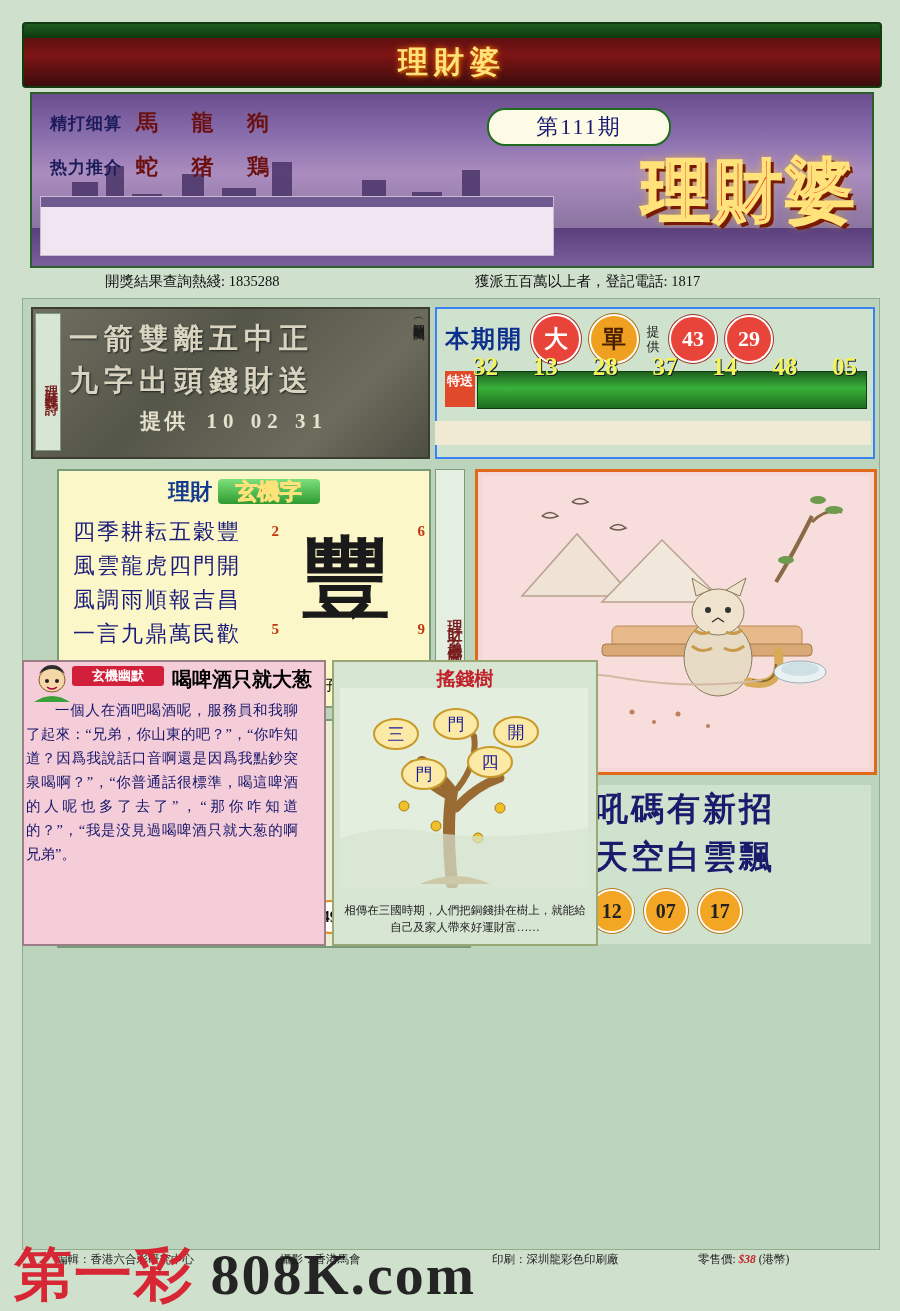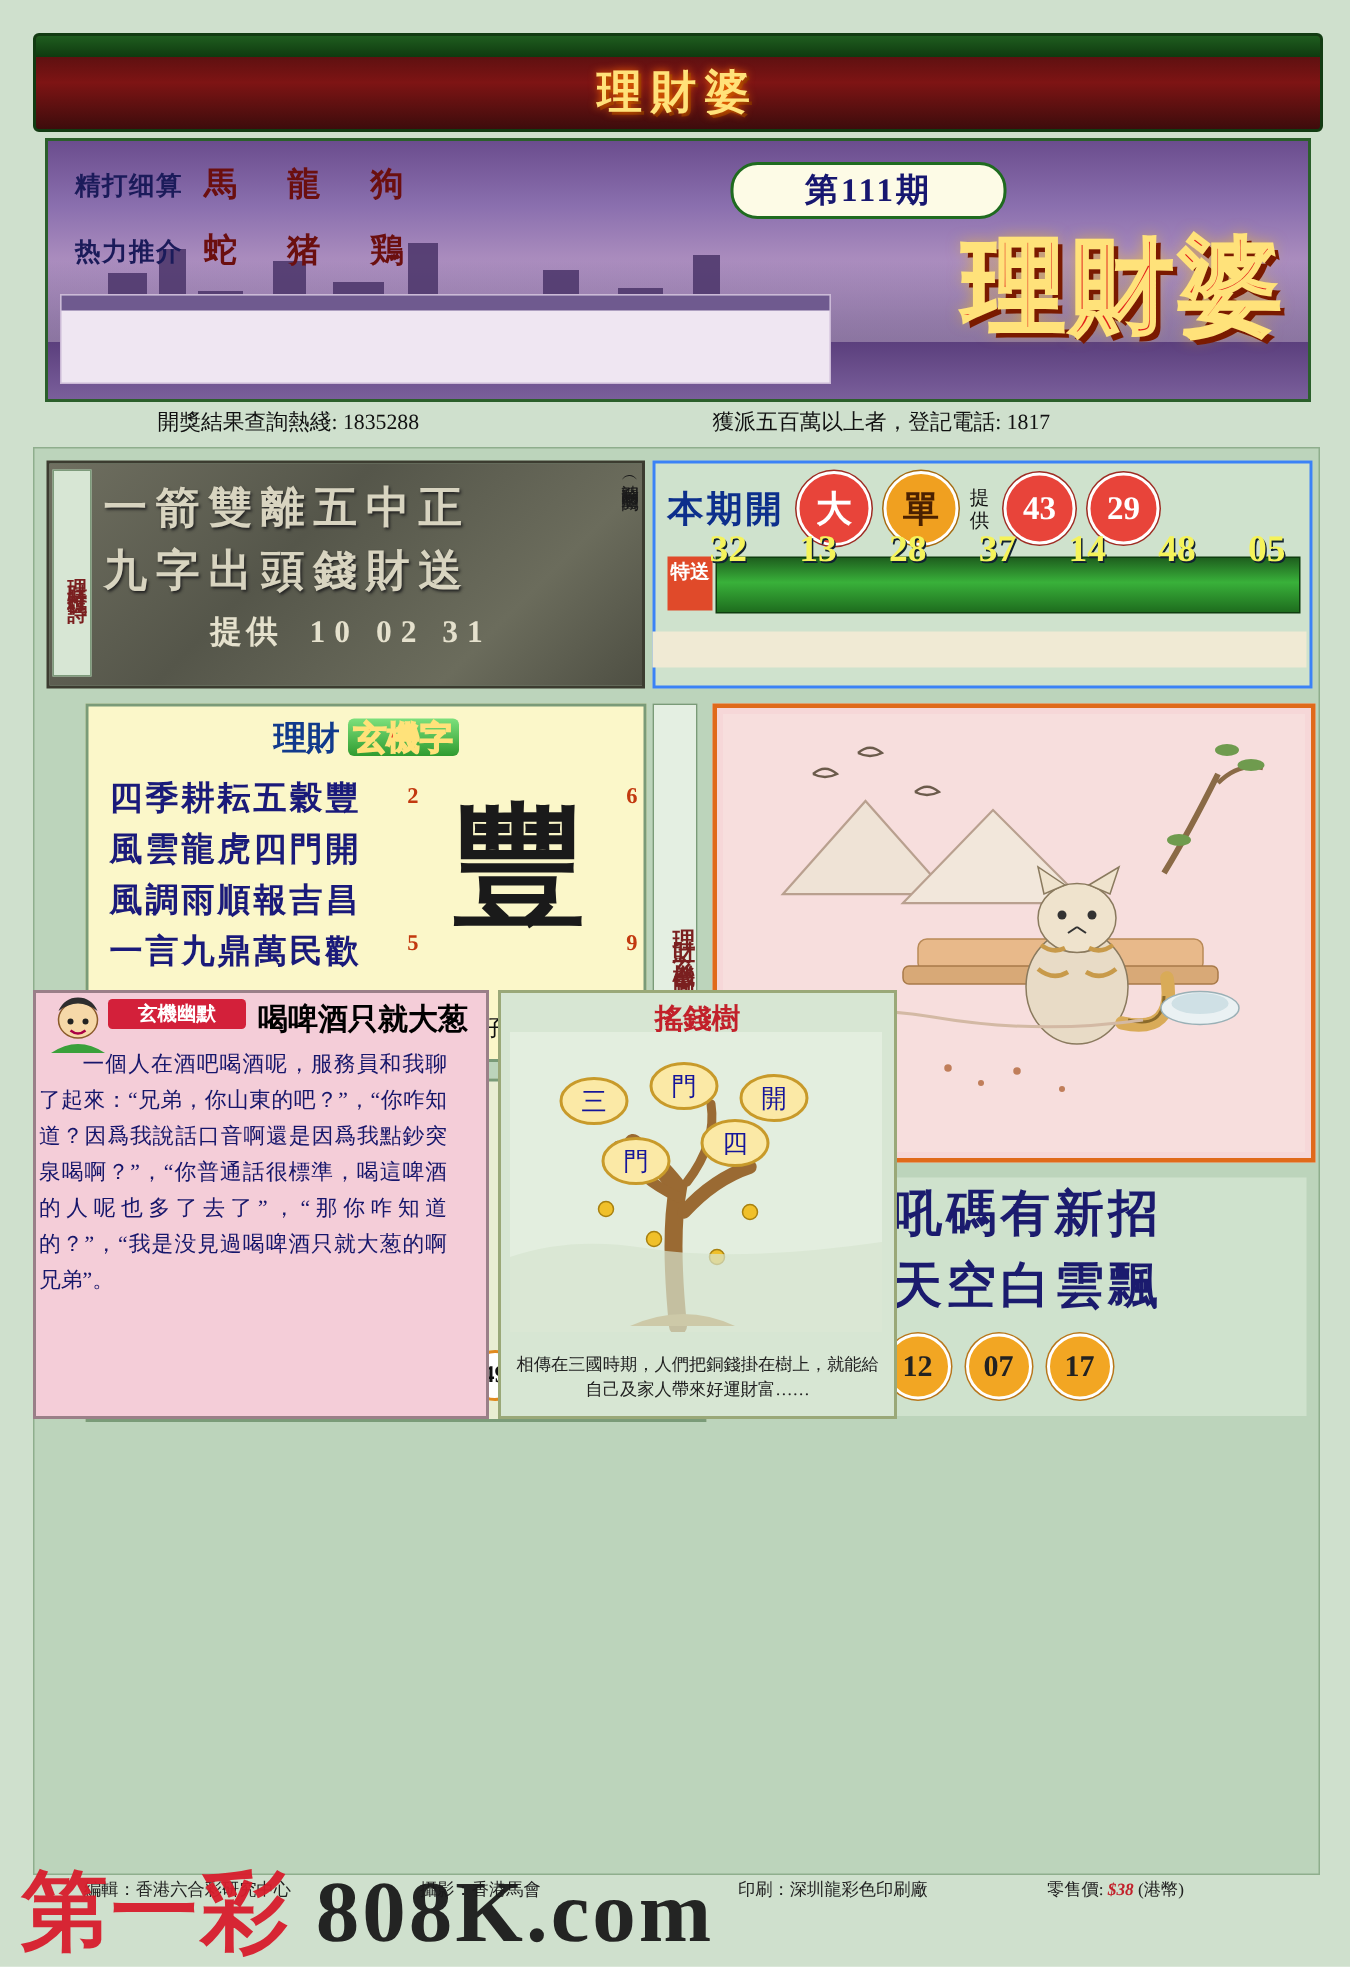--- a/index.html
+++ b/index.html
@@ -23,21 +23,21 @@
   .skyline{position:absolute;left:0;bottom:0;width:100%;height:92px;
     background:linear-gradient(180deg,rgba(70,40,100,.0),rgba(40,20,70,.55));}
   .bld{position:absolute;bottom:38px;background:#4a3468;opacity:.85;}
   .water{position:absolute;left:0;bottom:0;width:100%;height:38px;background:linear-gradient(180deg,#5b3f7d,#7a5f9b);}
   .hdr-left{position:absolute;left:18px;top:14px;color:#2a1a0a;}
   .hdr-row{display:flex;align-items:center;margin-bottom:14px;}
   .hdr-tag{font-size:17px;font-weight:bold;color:#1b1b5a;letter-spacing:1px;}
   .hdr-animals{font-size:22px;font-weight:bold;color:#6b0f0f;margin-left:14px;letter-spacing:14px;}
   .issue{position:absolute;left:455px;top:14px;width:180px;height:34px;background:#fdfbe6;
     border:2px solid #1f6b1f;border-radius:18px;text-align:center;line-height:34px;
-    font-size:22px;font-weight:bold;color:#171770;letter-spacing:2px;}
+    font-size:22px;font-weight:normal;color:#171770;letter-spacing:2px;}
   .bigbrand{position:absolute;right:14px;top:52px;font-size:68px;font-weight:bold;letter-spacing:4px;
     color:#e2231a;-webkit-text-stroke:2px #ffe27a;text-shadow:4px 4px 0 #7a1a00,0 0 10px rgba(255,200,0,.6);}
   .whitebox{position:absolute;left:8px;top:102px;width:512px;height:58px;background:#efe6f2;border:1px solid #cbb9d6;}
   .whitebox:after{content:"";position:absolute;left:0;top:0;width:100%;height:10px;background:#6f5a8f;}
 
   
   .hotline{position:absolute;left:30px;top:272px;width:840px;height:22px;font-size:14.5px;color:#111;}
   .hot1{position:absolute;left:75px;}
   .hot2{position:absolute;left:445px;}
   .hot-num{color:#111;}
@@ -76,24 +76,24 @@
     line-height:17px;text-align:center;padding-top:1px;box-sizing:border-box;font-weight:bold;}
   .greenbar{position:absolute;left:32px;top:0;width:388px;height:36px;
     background:linear-gradient(180deg,#1e5f1e,#39b13a 45%,#1e6d1e);border:1px solid #0f3d0f;}
   .greenbar-nums{position:absolute;left:36px;top:44px;width:384px;display:flex;justify-content:space-between;
     font-size:25px;font-weight:bold;color:#f5f35a;text-shadow:1px 1px 0 #123;}
   .pinkbar{position:absolute;left:412px;top:122px;width:436px;height:24px;background:#f0ead4;}
 
   
   .xjz{position:absolute;left:34px;top:170px;width:370px;height:235px;background:#fbf7c9;border:2px solid #7a9b78;}
   .xjz-head{position:absolute;left:0;top:6px;width:100%;text-align:center;font-size:22px;font-weight:bold;color:#113a8c;}
-  .xjz-head .hl{color:#e2231a;background:linear-gradient(180deg,#7ce07c,#2f9b2f);padding:0 4px;border-radius:4px;
+  .xjz-head .hl{color:#e2231a;background:linear-gradient(180deg,#7ce07c,#2f9b2f);padding:0 18px;border-radius:4px;
     -webkit-text-stroke:1px #ffe27a;}
   .xjz-lines{position:absolute;left:14px;top:44px;width:210px;}
-  .xjz-lines div{font-size:22px;color:#1a1a7a;letter-spacing:2px;line-height:34px;font-weight:bold;}
+  .xjz-lines div{font-size:22px;color:#1a1a7a;letter-spacing:2px;line-height:34px;font-weight:normal;}
   .bigchar{position:absolute;right:18px;top:48px;width:130px;height:120px;text-align:center;
     font-size:88px;font-weight:bold;color:#1a1a1a;line-height:120px;}
   .cnum{position:absolute;font-size:15px;font-weight:bold;color:#c2390f;}
   .xjz-foot{position:absolute;left:0;bottom:10px;width:100%;text-align:center;font-size:16px;color:#111;}
   .xjz-foot b{color:#111;font-weight:normal;}
 
   
   .vlabel{position:absolute;left:412px;top:170px;width:30px;height:300px;background:#e4efe2;border:1px solid #7a9b78;
     writing-mode:vertical-rl;text-orientation:upright;text-align:center;padding-top:16px;box-sizing:border-box;
     font-size:15px;font-weight:bold;color:#7a1f1f;letter-spacing:8px;}

